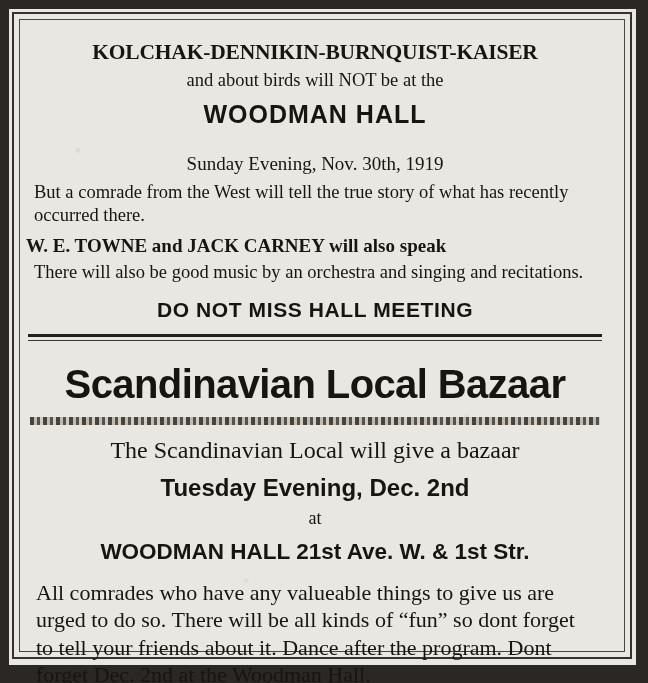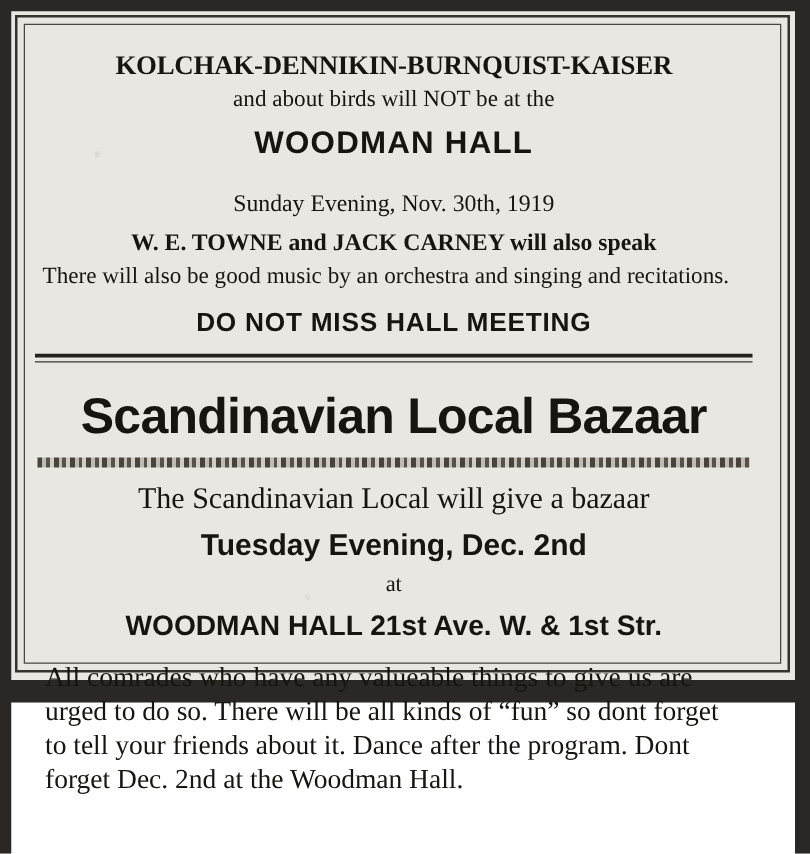--- a/index.html
+++ b/index.html
@@ -11,21 +11,21 @@
     width: 648px;
     height: 683px;
     overflow: hidden;
     font-family: "Liberation Serif", serif;
   }
 
   
   #scan {
     position: relative;
     width: 648px;
-    height: 562px;
+    height: 683px;
     background: #e9e7e2;
     background-image:
       radial-gradient(circle at 12% 22%, rgba(0,0,0,0.05) 0 2px, transparent 3px),
       radial-gradient(circle at 72% 61%, rgba(0,0,0,0.04) 0 2px, transparent 3px),
       radial-gradient(circle at 38% 85%, rgba(0,0,0,0.04) 0 2px, transparent 3px);
     box-sizing: border-box;
   }
 
   
   .edge {
@@ -88,21 +88,21 @@
   .para {
     font-size: 18.5px;
     line-height: 1.23;
     text-align: left;
     margin: 4px 6px 2px 8px;
   }
   .speakers {
     font-weight: bold;
     font-size: 19px;
     margin: 9px 0 1px;
-    text-align: center;
+    text-align: left;
   }
   .hl-5 {
     font-family: "Liberation Sans", sans-serif;
     font-weight: bold;
     font-size: 21px;
     letter-spacing: 0.6px;
     margin: 14px 0 6px;
   }
 
   
@@ -182,20 +182,21 @@
   <div class="frame-outer"></div>
   <div class="frame-inner"></div>
 
   <div class="content">
 
     <div>
       <div class="hl-1">KOLCHAK-DENNIKIN-BURNQUIST-KAISER</div>
       <div class="ln-2">and about birds will NOT be at the</div>
       <div class="hl-3">WOODMAN  HALL</div>
       <div class="hl-4">Sunday Evening, Nov. 30th, 1919</div>
+      <div class="para">But a comrade from the West will tell the true story of what has recently occurred there.</div>
       <div class="speakers">W. E. TOWNE and JACK CARNEY will also speak</div>
       <div class="para">There will also be good music by an orchestra and singing and recitations.</div>
       <div class="hl-5">DO  NOT  MISS  HALL  MEETING</div>
     </div>
 
     <div class="divider">
       <div class="thick"></div>
       <div class="thin"></div>
     </div>
 

